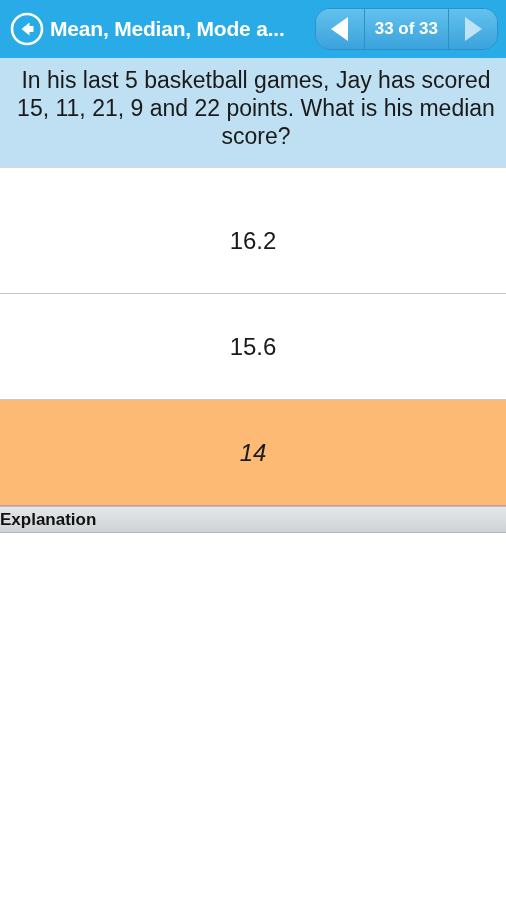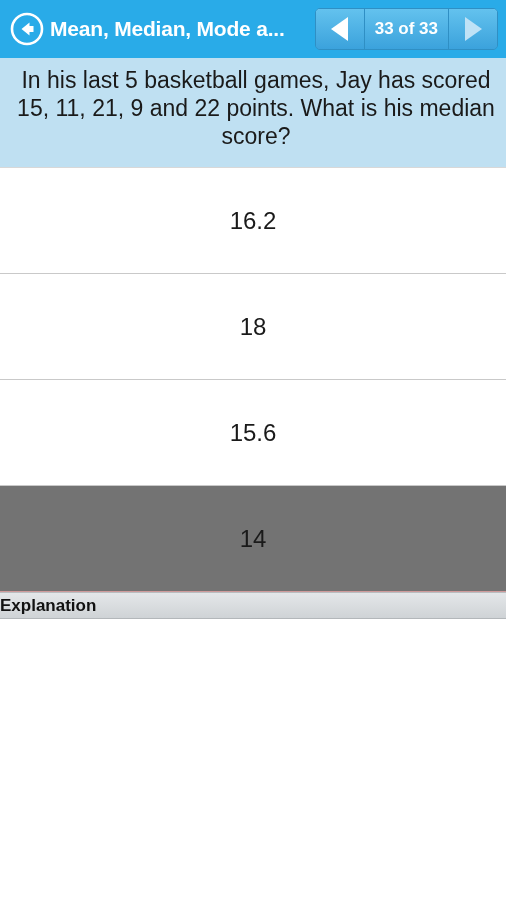--- a/index.html
+++ b/index.html
@@ -56,21 +56,21 @@
     line-height: 58px;
   }
 
   
   .pager {
     flex: 0 0 auto;
     display: flex;
     align-items: stretch;
     height: 42px;
     border: 1px solid #2f8fc4;
-    border-radius: 5px;
+    border-radius: 15px;
     overflow: hidden;
     background: linear-gradient(#65c4ef, #3ba3dd);
     box-shadow: inset 0 1px 0 rgba(255,255,255,.45);
     margin-right: 2px;
   }
 
   .pager-btn {
     width: 48px;
     display: flex;
     align-items: center;
@@ -108,35 +108,35 @@
     background: #bfe0f2;
     color: #1a1a1a;
     font-size: 23px;
     line-height: 28px;
     text-align: center;
     padding: 8px 10px 0 16px;
     border-bottom: 1px solid #d8d8d8;
   }
 
   
-  .options { flex: 0 0 auto; }
+  .options { flex: 0 0 auto; margin-top: 20px; }
 
   .option {
     height: 106px;
     display: flex;
     align-items: center;
     justify-content: center;
     font-size: 24px;
     color: #1a1a1a;
     background: #ffffff;
     border-bottom: 1px solid #c9c9c9;
     cursor: pointer;
   }
   .option.correct   { background: #aed684; border-bottom: 1px solid #9bbd77; }
-  .option.incorrect { background: #737373; border-bottom: 1px solid #cf9b9b; }
+  .option.incorrect { background: #fdba74; border-bottom: 1px solid #cf9b9b; font-style: italic; }
 
   
   .explanation-header {
     flex: 0 0 27px;
     background: linear-gradient(#e4e7e9, #cfd3d6);
     border-top: 1px solid #b9bdc0;
     border-bottom: 1px solid #b3b7ba;
     display: flex;
     align-items: center;
     padding-left: 0;
@@ -184,21 +184,20 @@
         <span class="tri tri-right"></span>
       </div>
     </div>
 
   </div>
 
   <div class="question">In his last 5 basketball games, Jay has scored 15, 11, 21, 9 and 22 points. What is his median score?</div>
 
   <div class="options">
     <div class="option">16.2</div>
-    <div class="option">18</div>
     <div class="option">15.6</div>
     <div class="option incorrect">14</div>
   </div>
 
   <div class="explanation-header">
     <span>Explanation</span>
   </div>
 
 </div>
 

